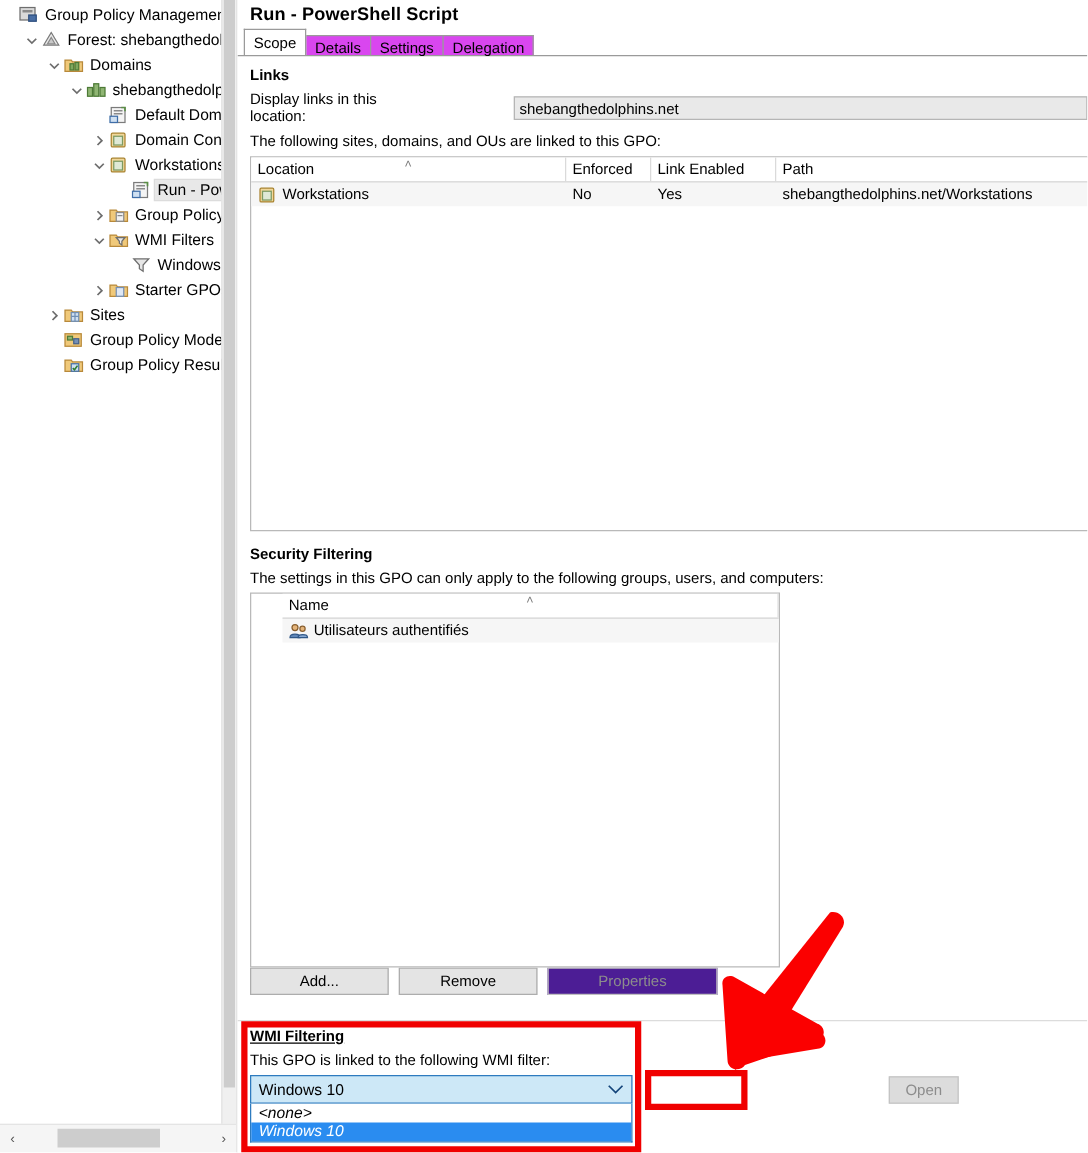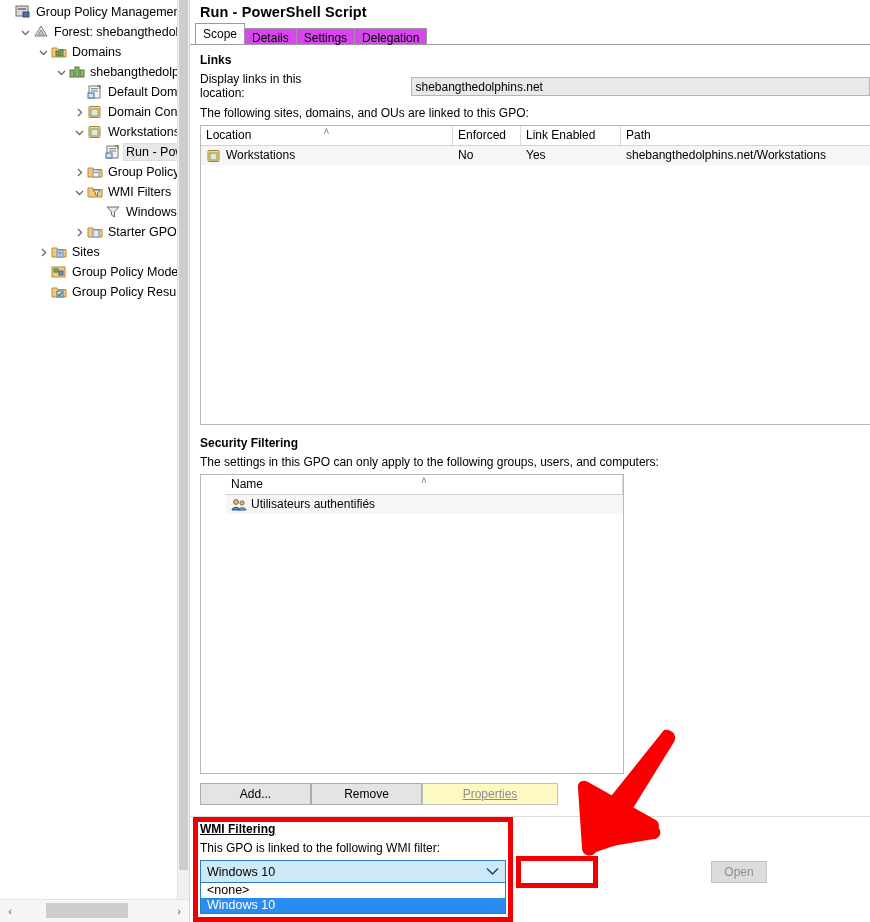--- a/index.html
+++ b/index.html
@@ -263,40 +263,41 @@
     min-width: 108px;
     background: #e4e4e4;
     border: 1px solid #adadad;
     font-size: 12px;
     font-family: "Liberation Sans", sans-serif;
     color: #000;
     box-sizing: border-box;
     text-align: center;
     line-height: 20px;
   }
-  .btn.disabled { color: #8c8c8c; background:#fef9c3; border-color:#c0c0c0;text-decoration:underline; }
+  .btn.disabled { color: #8c8c8c; background:#4c1d95; border-color:#c0c0c0; }
 
   
   .wmi-wrap { position: absolute; left: 10px; top: 822px; width: 306px; }
   .wmi-select {
     height: 23px;
     background: #cde8f7;
     border: 1px solid #2e7bbf;
     display: flex;
     align-items: center;
     justify-content: space-between;
     padding: 0 6px;
     box-sizing: border-box;
     font-size: 12.5px;
   }
   .wmi-drop {
     border: 1px solid #2e7bbf;
     border-top: none;
     background: #ffffff;
     box-sizing: border-box;
+    font-style: italic;
   }
   .wmi-opt {
     height: 15px;
     line-height: 15px;
     padding: 0 6px;
     font-size: 12.5px;
     box-sizing: border-box;
   }
   .wmi-opt.sel { background: #2a8cf0; color: #ffffff; }
 
@@ -620,21 +621,21 @@
                     <circle cx="11" cy="5" r="2.1" fill="#e4b47a" stroke="#8a6030"></circle>
                     <path d="M7.5 12 C7.5 9 15 9 15 12 Z" fill="#87a9d4" stroke="#2f5788"></path>
                   </svg>
                 </span>
                 <span>Utilisateurs authentifiés</span>
               </div>
             </div>
           </div>
       </div>
 
-      <div style="display:flex; margin-top:9px;" id="sec-buttons">
+      <div style="display:flex; gap:8px; " id="sec-buttons">
           <div class="btn" style="width: 111px;">Add...</div>
           <div class="btn" style="width: 111px;">Remove</div>
           <div class="btn disabled" style="width: 136px;">Properties</div>
         </div>
     </div>
 
     <div class="hr-sep" style="position:absolute; left:0; right:0; top:816px;"></div>
 
     <div class="wmi-wrap">
       <div class="section-h" style="margin:0 0 5px 0;text-decoration:underline;">WMI Filtering</div>

